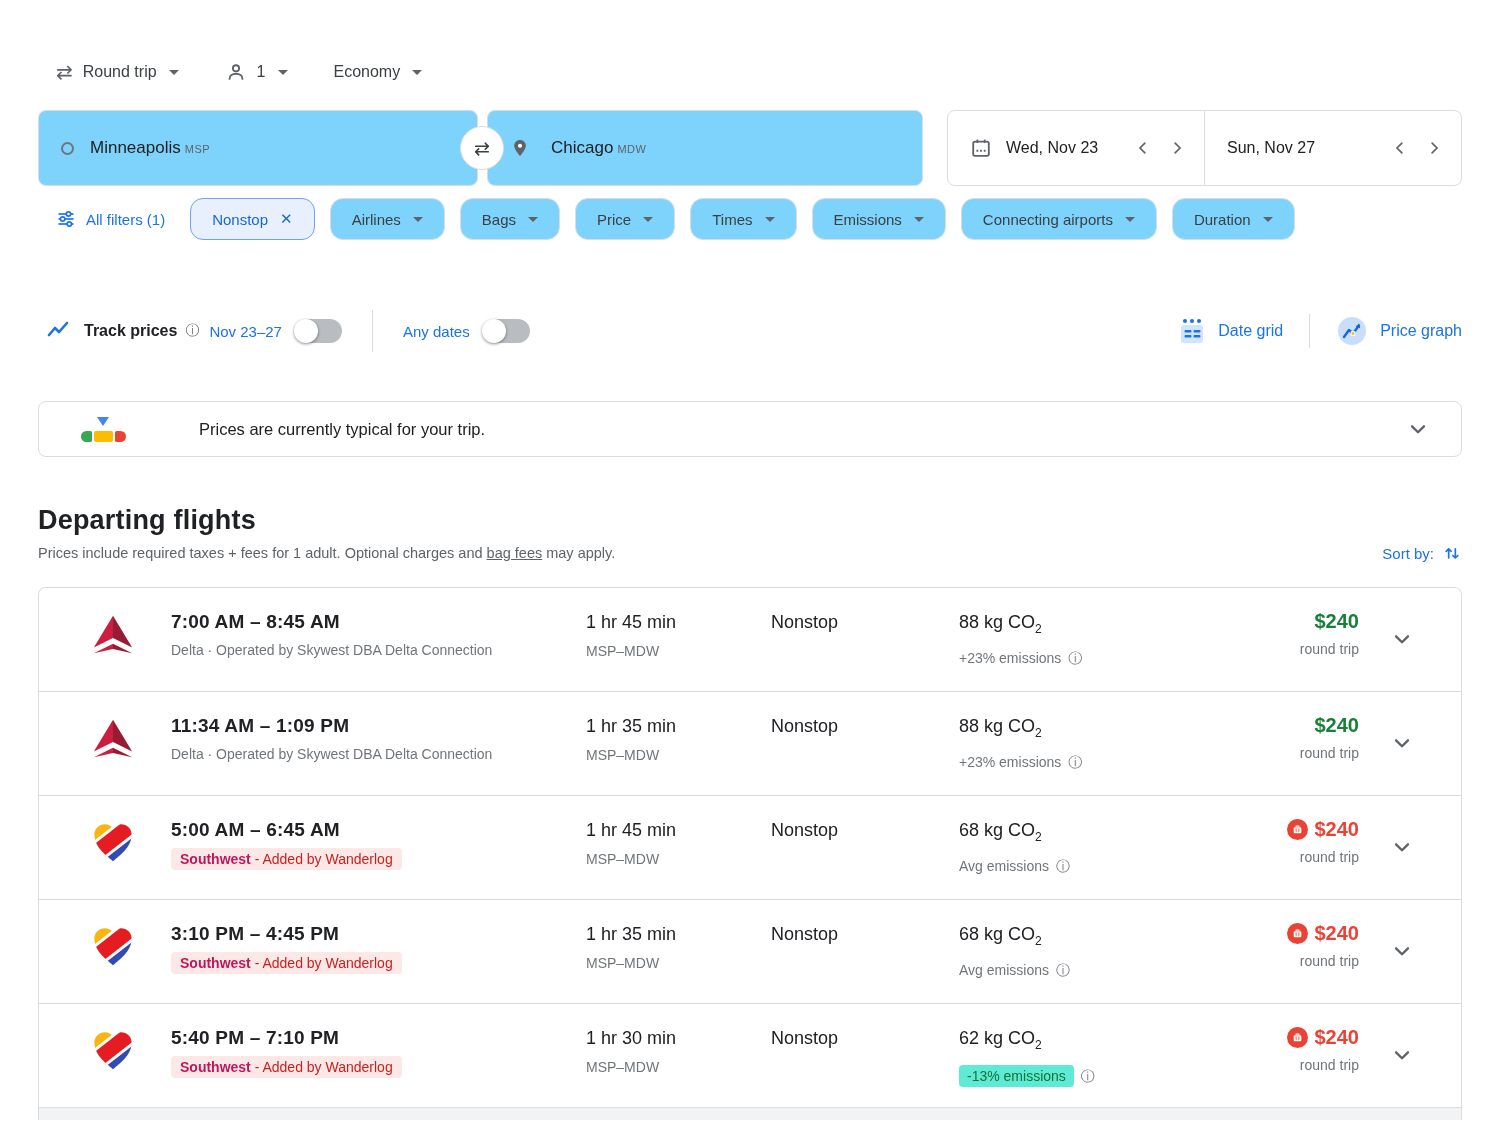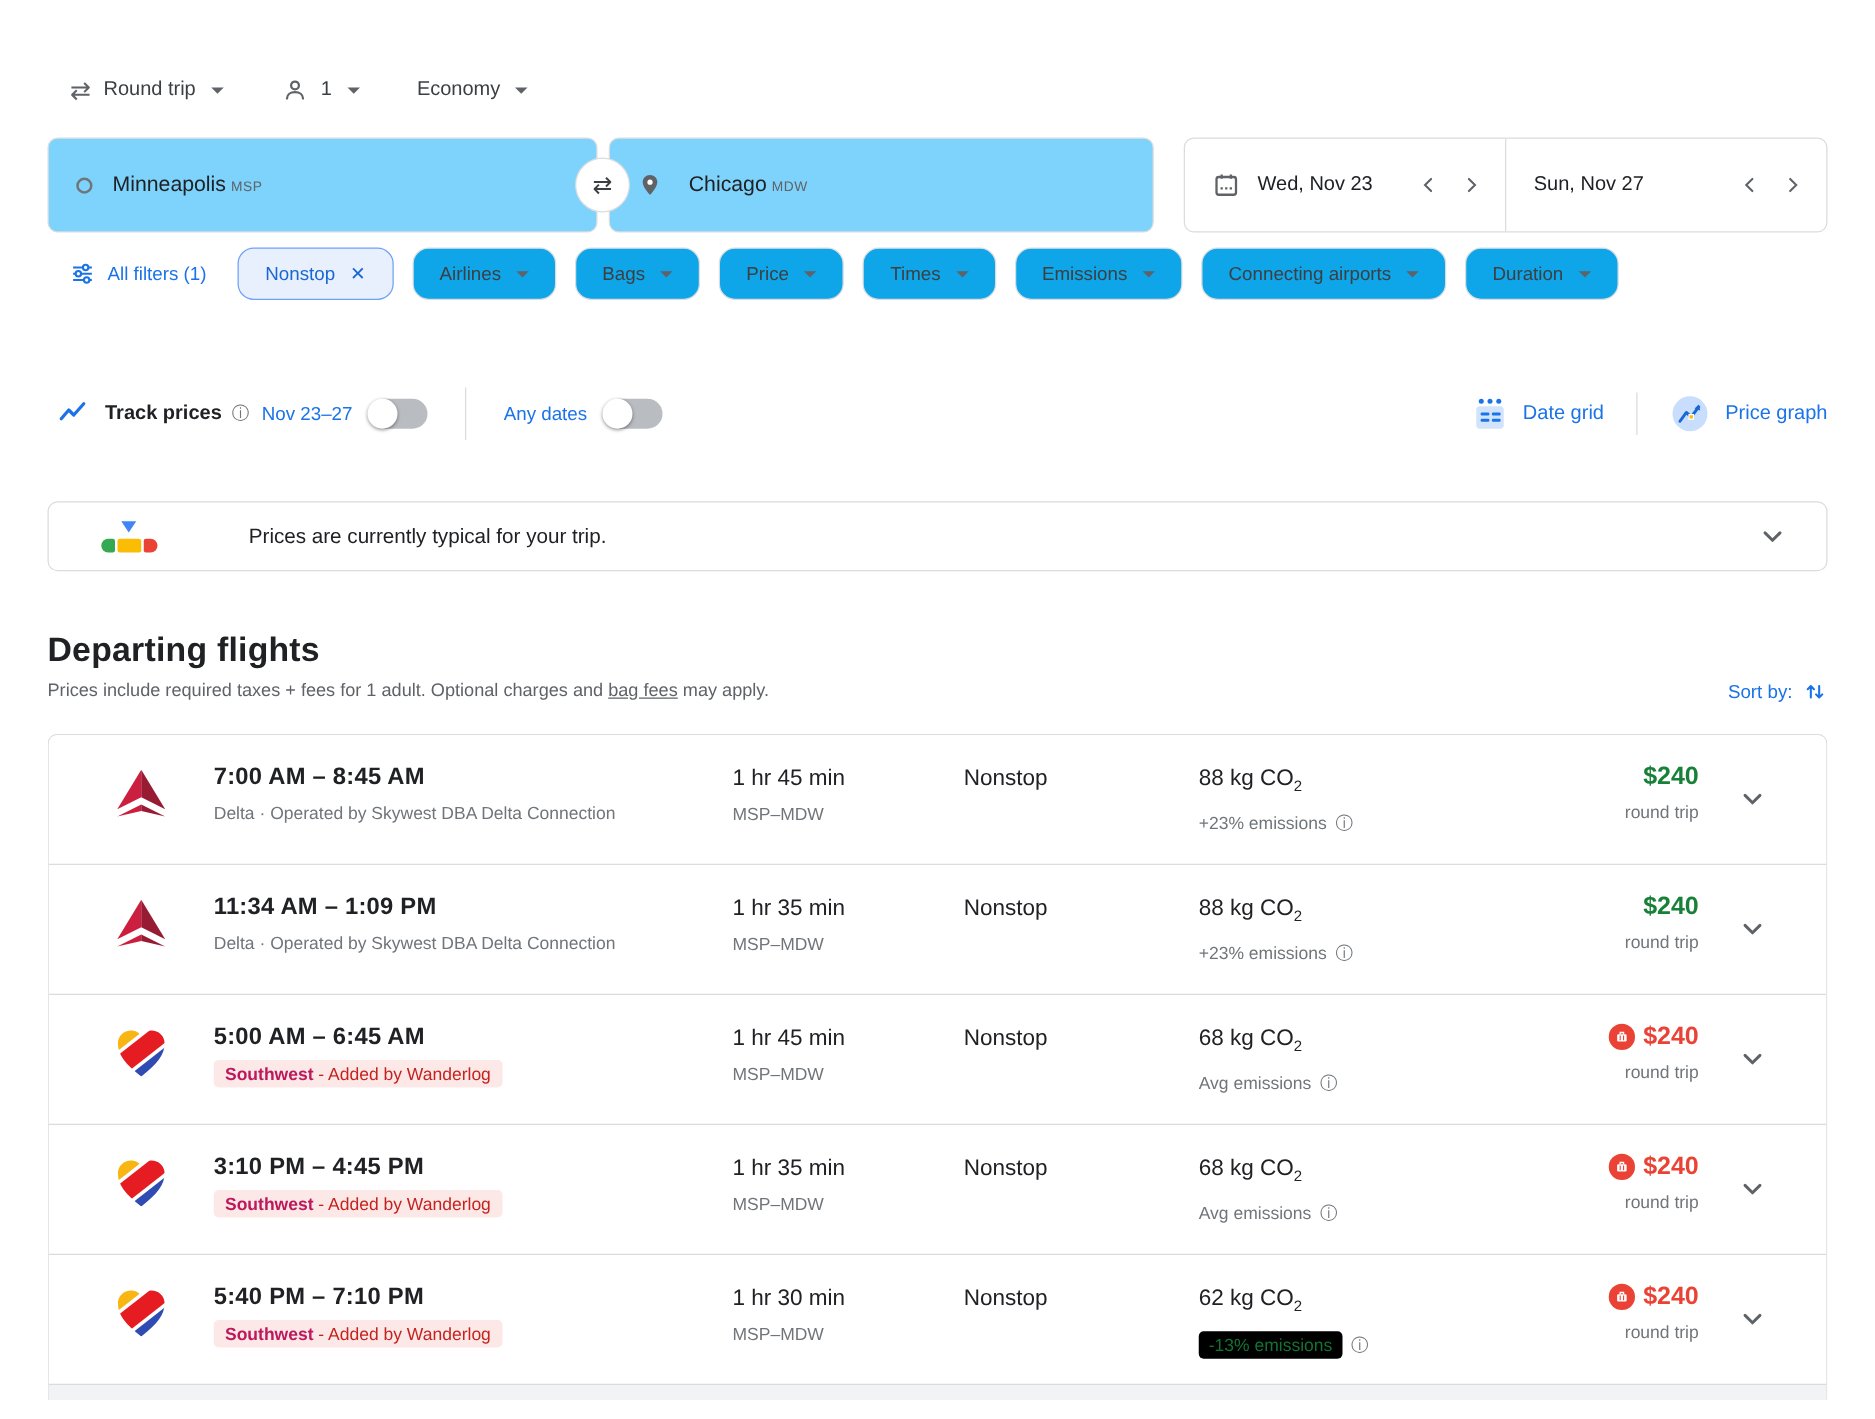--- a/index.html
+++ b/index.html
@@ -24,21 +24,21 @@
   .date-box { border:1px solid #dadce0; border-radius:8px; margin-left:24px; width:515px; display:flex; align-items:center; }
   .date-half { flex:1; display:flex; align-items:center; padding:0 18px 0 22px; height:100%; }
   .date-half + .date-half { border-left:1px solid #dadce0; }
   .date-label { font-size:16px; color:#202124; margin-left:14px; }
   .date-half .navs { margin-left:auto; display:flex; align-items:center; gap:16px; }
   .nav-chip { display:flex; cursor:pointer; }
 
   
   .filter-row { display:flex; align-items:center; margin:11px 0 0 56px; height:44px; gap:15px; overflow:hidden; width:1444px; }
   .all-filters { display:flex; align-items:center; gap:10px; color:#1a73e8; font-size:15px; margin-right:10px; cursor:pointer; white-space:nowrap; }
-  .chip { height:42px; border:1px solid #dadce0; border-radius:13px; padding:0 21px; display:inline-flex; align-items:center; gap:10px; color:#3c4043; font-size:15px; background:#0ea5e9; cursor:pointer; white-space:nowrap; flex:none; }
+  .chip { height:42px; border:1px solid #dadce0; border-radius:13px; padding:0 21px; display:inline-flex; align-items:center; gap:10px; color:#3c4043; font-size:15px; background:#7dd3fc; cursor:pointer; white-space:nowrap; flex:none; }
   .chip.active { background:#e8f0fe; border:1.5px solid #6ea1f7; color:#1967d2; }
   .chip .x { font-size:15px; color:#1967d2; margin-left:2px; }
 
   
   .track-row { display:flex; align-items:center; margin:67px 38px 0 46px; height:46px; }
   .track-label { font-size:16px; font-weight:bold; color:#202124; margin:0 8px 0 14px; }
   .info { color:#70757a; font-size:14px; }
   .track-range { color:#1a73e8; font-size:15px; margin:0 14px 0 10px; }
   .toggle { width:46px; height:24px; border-radius:12px; background:#b9bdc2; position:relative; cursor:pointer; flex:none; }
   .toggle .knob { position:absolute; left:-2px; top:0; width:24px; height:24px; border-radius:50%; background:#fff; box-shadow:0 1px 3px rgba(0,0,0,.45); }
@@ -76,21 +76,21 @@
   .col-stops { width:188px; }
   .col-co2 { width:252px; }
   .col-price { width:148px; text-align:right; }
   .col-chev { width:86px; display:flex; justify-content:center; padding-top:16px; }
   .l1 { font-size:18px; color:#202124; line-height:24px; }
   .times { font-size:19px; font-weight:bold; letter-spacing:.2px; }
   .l2 { font-size:14px; color:#70757a; margin-top:8px; line-height:18px; display:flex; align-items:center; gap:7px; }
   .carrier { font-size:14px; color:#70757a; margin-top:8px; }
   .badge-sw { display:inline-block; background:#fce9e7; border-radius:4px; padding:3px 9px; font-size:14px; margin-top:6px; color:#c5221f; }
   .badge-sw b { color:#be185d; }
-  .badge-green { display:inline-block; background:#000000; border-radius:4px; padding:2px 8px; color:#137333; font-size:14px; }
+  .badge-green { display:inline-block; background:#5eead4; border-radius:4px; padding:2px 8px; color:#137333; font-size:14px; }
   .co2sub { font-size:12px; }
   .price { font-size:20px; font-weight:bold; display:inline-flex; align-items:center; gap:7px; }
   .price-green { color:#188038; }
   .price-red { color:#ea4335; }
   .price-note { font-size:14px; color:#70757a; margin-top:8px; }
   .bagdot { width:21px; height:21px; border-radius:50%; background:#ea4335; display:inline-flex; align-items:center; justify-content:center; flex:none; }
   .list-tail { height:12px; background:#f1f3f4; border-top:0; }
 
   svg { display:block; }
 </style>

